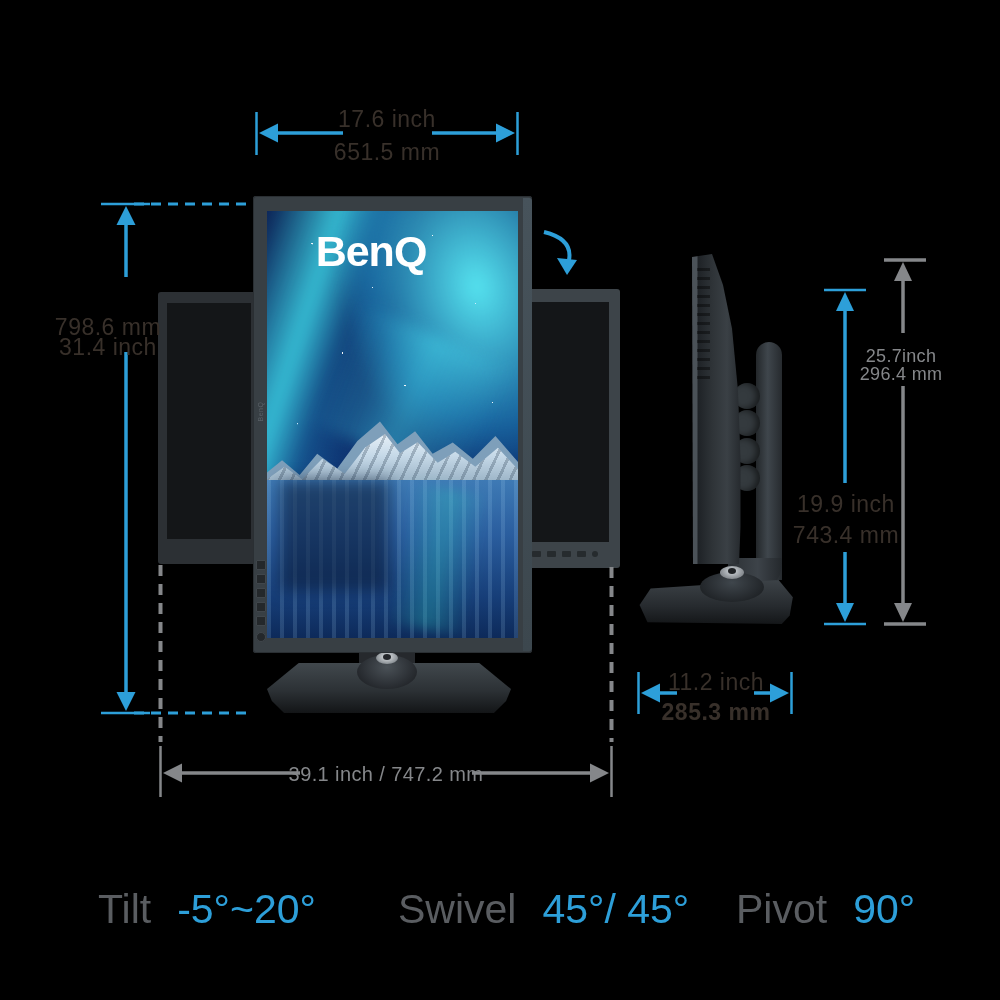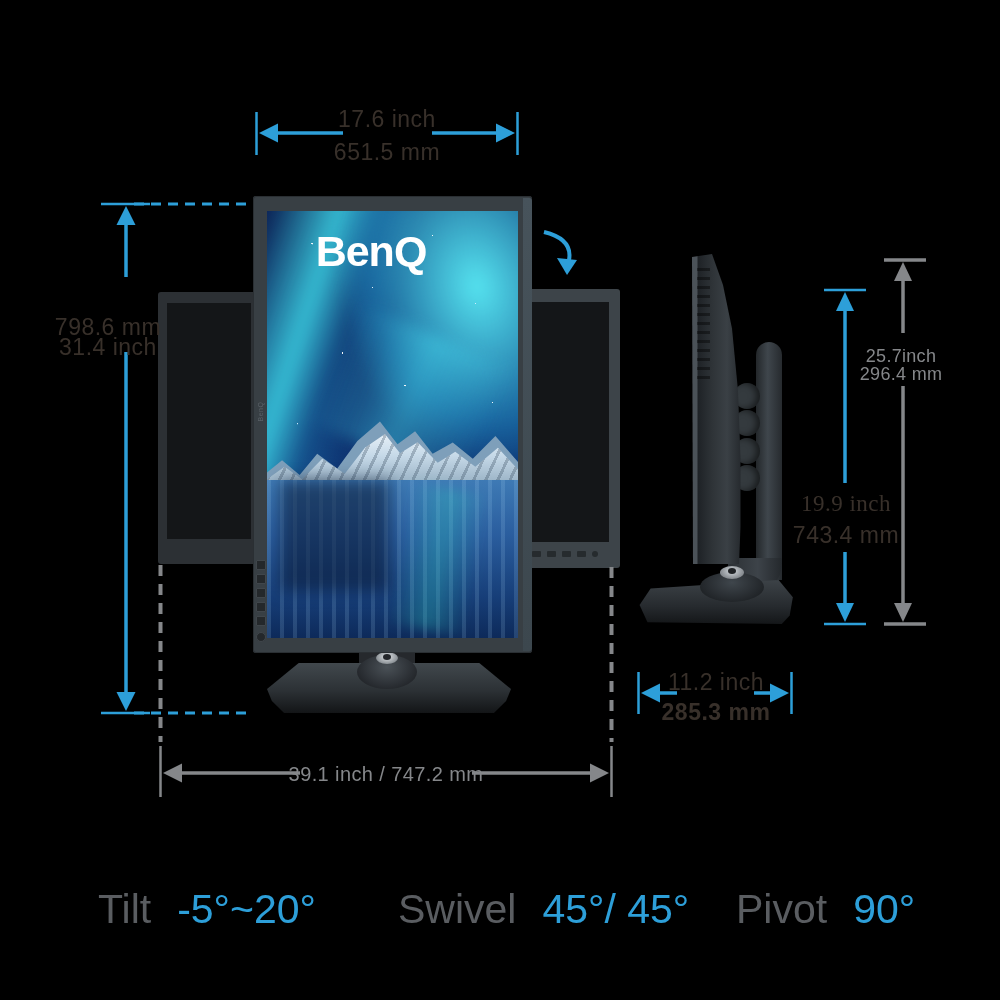--- a/index.html
+++ b/index.html
@@ -225,21 +225,21 @@
 
   <div class="dim-text" style="left:287px;top:106px;width:200px;">17.6 inch</div>
   <div class="dim-text" style="left:287px;top:139px;width:200px;">651.5 mm</div>
 
   <div class="dim-text" style="left:18px;top:290px;width:180px;margin-top:44px;">31.4 inch</div>
   <div class="dim-text" style="left:18px;top:314px;width:180px;">798.6 mm</div>
 
   <div class="dim-text-gray" style="left:821px;top:338px;width:160px;margin-top:8px;">25.7inch</div>
   <div class="dim-text-gray" style="left:821px;top:364px;width:160px;">296.4 mm</div>
 
-  <div class="dim-text" style="left:746px;top:491px;width:200px;font-family:Liberation Serif, serif;">19.9 inch</div>
+  <div class="dim-text" style="left:746px;top:491px;width:200px;">19.9 inch</div>
   <div class="dim-text" style="left:746px;top:522px;width:200px;">743.4 mm</div>
 
   <div class="dim-text" style="left:616px;top:669px;width:200px;">11.2 inch</div>
   <div class="dim-text" style="left:616px;top:699px;width:200px;font-weight:bold;">285.3 mm</div>
 
   <div class="dim-bottom-gray" style="left:286px;top:763px;width:200px;">39.1 inch / 747.2 mm</div>
 
   <div class="spec" style="left:98px;top:886px;">
     <span class="lab">Tilt</span>
     <span class="val">-5°~20°</span>

